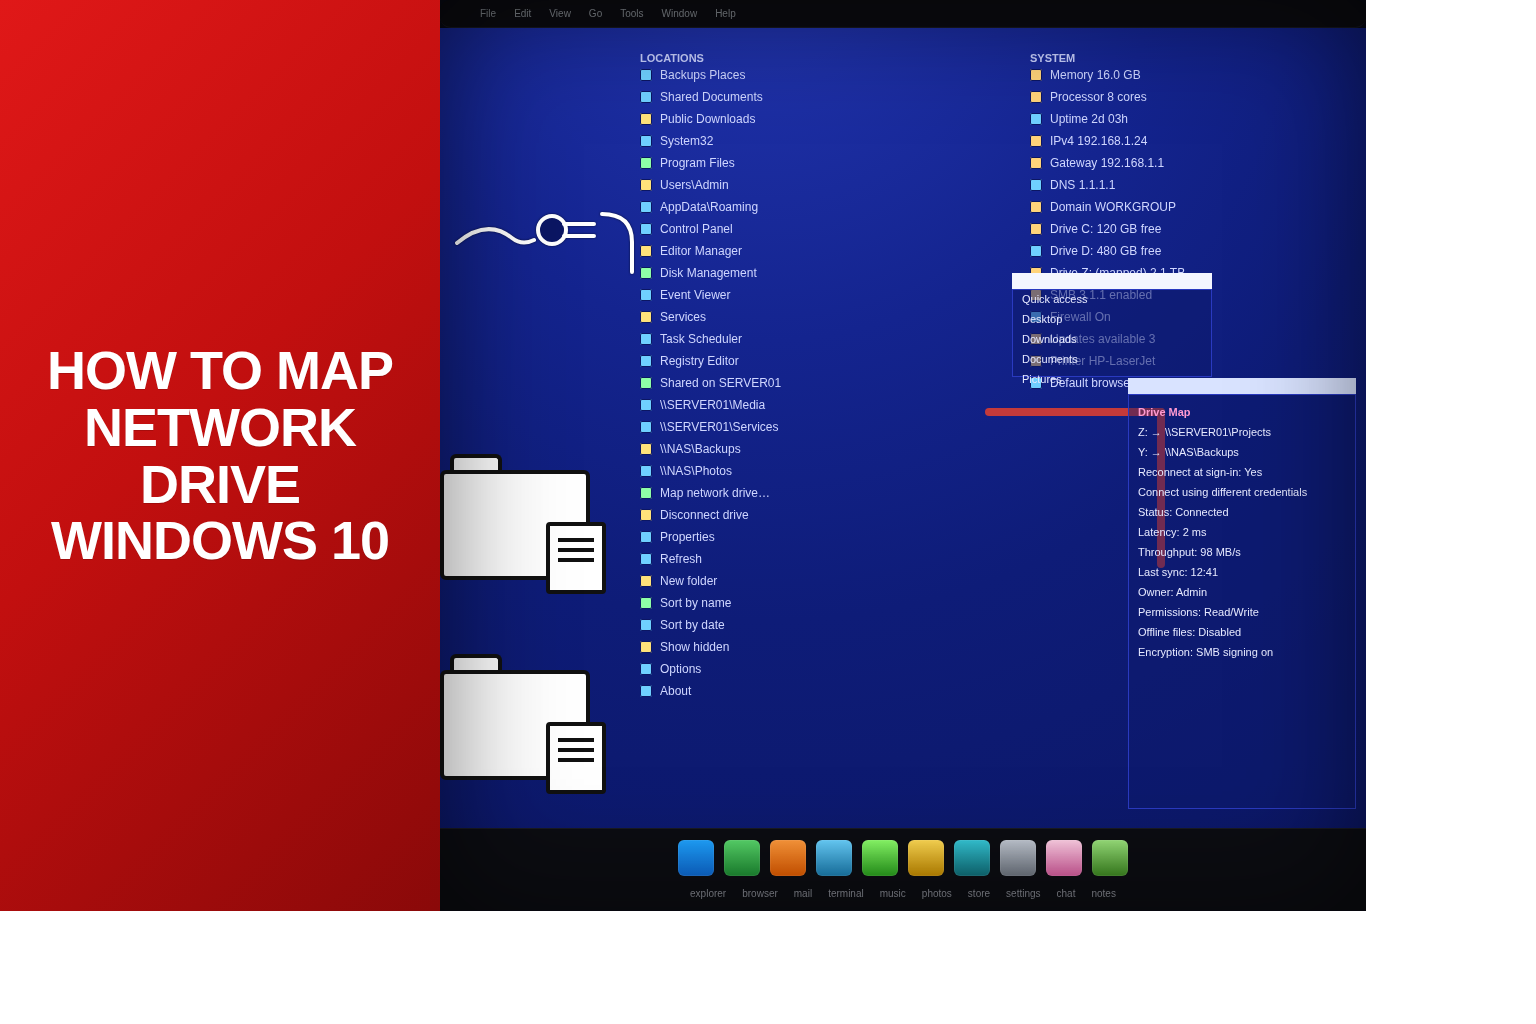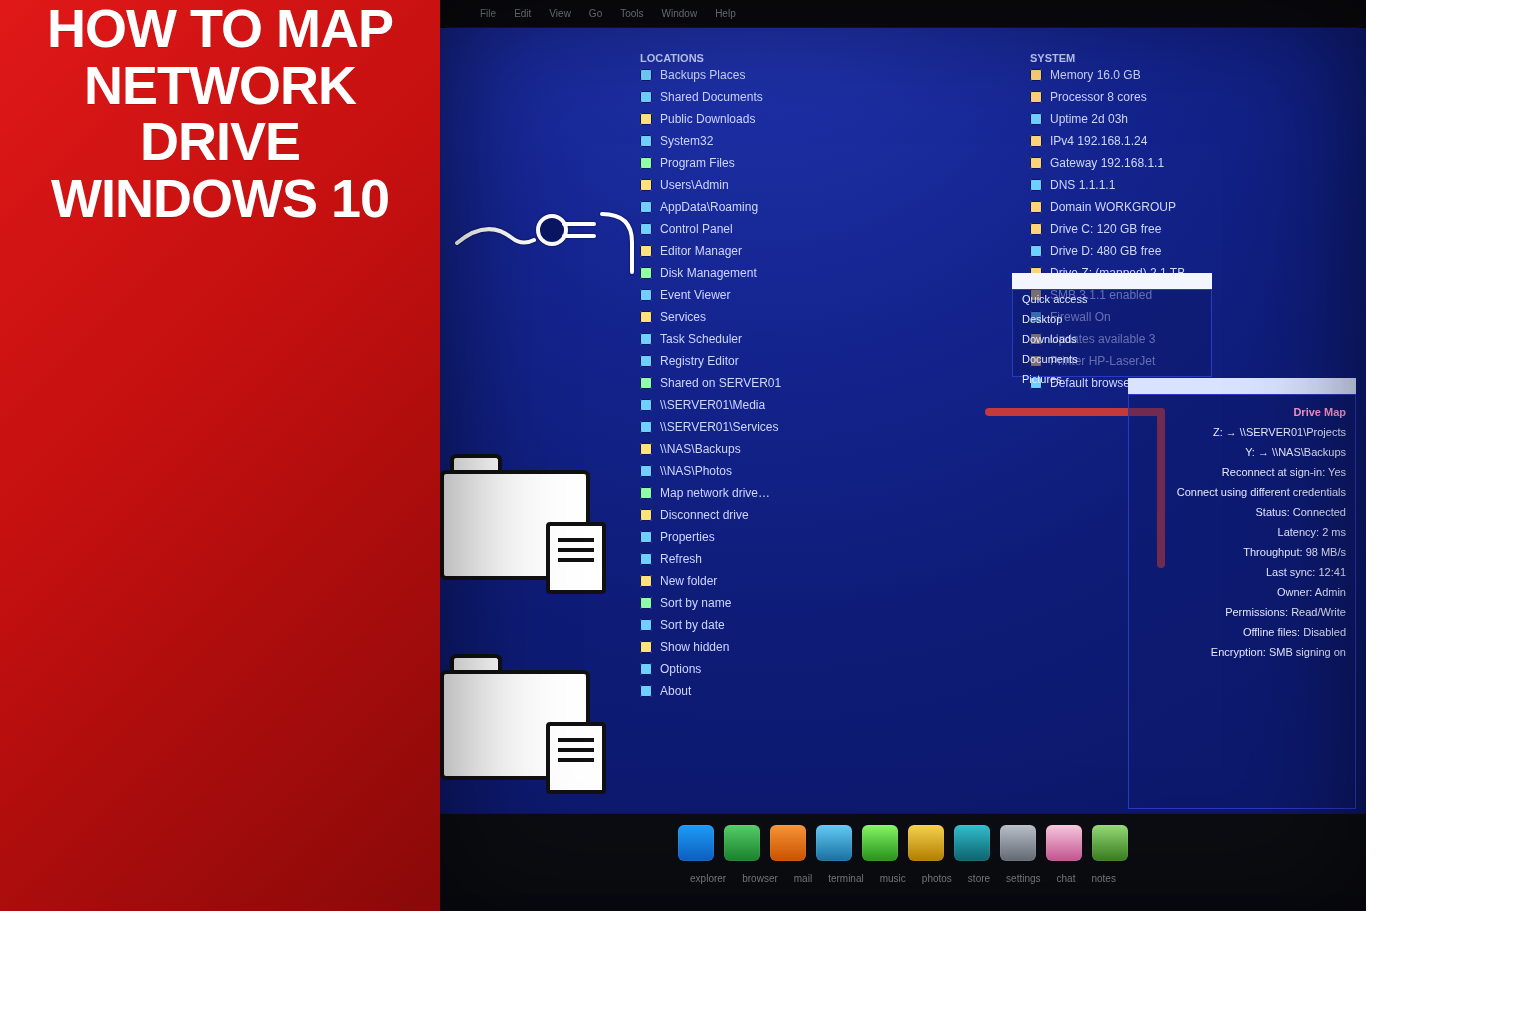--- a/index.html
+++ b/index.html
@@ -4,21 +4,21 @@
 <style>
   * { margin: 0; padding: 0; box-sizing: border-box; }
   html, body { width: 1536px; height: 1024px; overflow: hidden; font-family: Arial, Helvetica, sans-serif; background: #000; }
 
   .stage { width: 1366px; height: 911px; position: relative; display: flex; background: #000; }
 
   
   .red-panel {
     width: 440px; height: 100%;
     background: linear-gradient(135deg, #e01818 0%, #c20f0f 45%, #8a0909 100%);
-    display: flex; align-items: center; justify-content: flex-start; flex-direction: column;
+    display: flex; align-items: center; justify-content: center; flex-direction: column;
     position: relative;
   }
   .title {
     color: #fff; font-weight: 900; letter-spacing: -1px;
     font-size: 54px; line-height: 1.05; text-align: center; padding: 0 30px;
     text-shadow: 0 1px 0 rgba(0,0,0,.15);
   }
 
   
   .screen {
@@ -80,36 +80,35 @@
   }
   .win .row { font-size: 11px; padding: 4px 10px; color: #e6e9ff; }
 
   
   .win2 {
     position: absolute; top: 350px; left: 688px; right: 10px; bottom: 20px;
     background: rgba(13,26,110,.45);
     border-top: 16px solid #d9e3ff;
     box-shadow: 0 0 0 1px #2a3ac0 inset;
     overflow: hidden;
-    text-align: right;
   }
   .win2 .titlebar-dots { position:absolute; top:-14px; left:6px; font-size:9px; color:#213; letter-spacing:4px; }
   .win2 .content { padding: 8px 10px; }
   .win2 .line { font-size: 11px; line-height: 20px; color: #e6e9ff; white-space: nowrap; }
   .win2 .pink { color:#ff9ad0; font-weight:700; }
   
   .pipe {
     position:absolute; top: 380px; left: 545px; width: 180px; height: 160px; pointer-events:none;
   }
   .pipe::before{ content:""; position:absolute; left:0; top:0; width:100%; height:8px; background:#c43a3a; border-radius:4px; }
   .pipe::after{ content:""; position:absolute; right:0; top:0; width:8px; height:100%; background:#c43a3a; border-radius:4px; }
 
   
   .taskbar {
-    position:absolute; left:0; right:0; bottom:16px; height:82px; background:#0c0d12;
+    position:absolute; left:0; right:0; bottom:1px; height:82px; background:#0c0d12;
     display:flex; align-items:center; justify-content:center; gap:10px;
     border-top:1px solid #1a1b22;
   }
   .dock { display:flex; gap:10px; }
   .tile {
     width:36px; height:36px; border-radius:6px;
     box-shadow: inset 0 0 0 1px rgba(255,255,255,.08);
   }
   .tile.t1{background:linear-gradient(#1fa3ff,#0e6ad4);}
   .tile.t2{background:linear-gradient(#59d66b,#1e8f34);}

